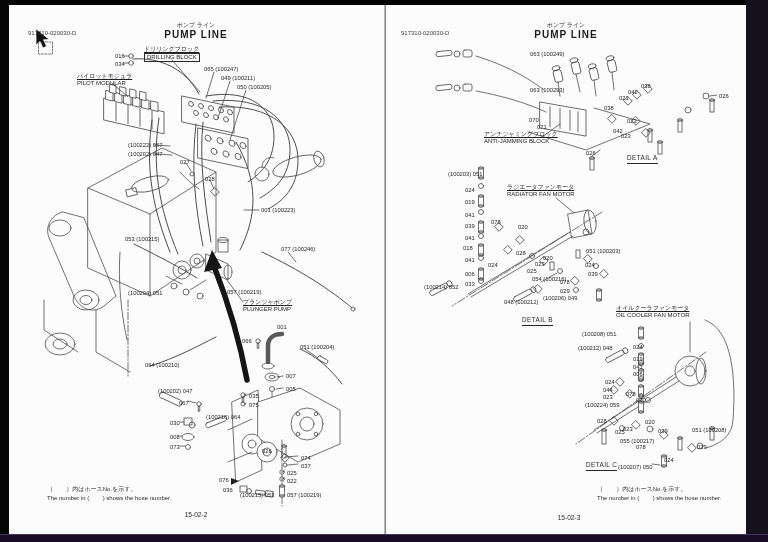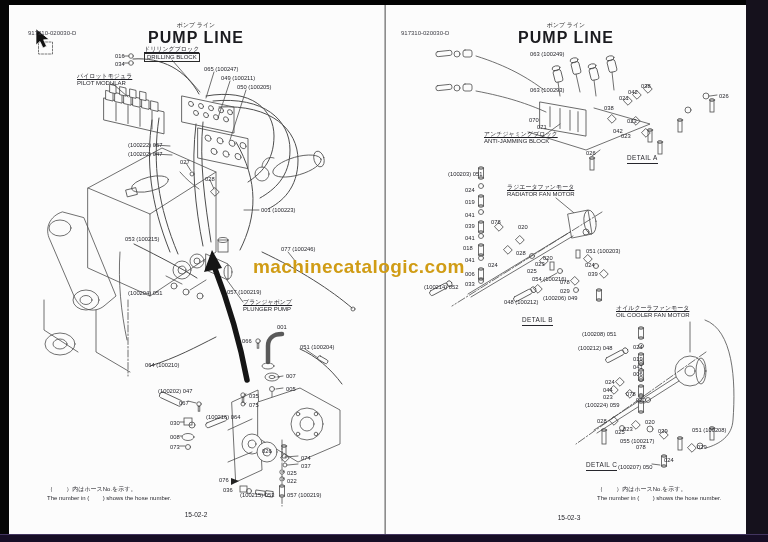--- a/index.html
+++ b/index.html
@@ -9,21 +9,21 @@
   #page-left{left:9px;width:375px;border-right:1px solid #b5b5b5;}
   #page-right{left:385px;width:361px;border-left:1px solid #8d8d8d;}
   #top-strip{position:absolute;left:0;top:0;width:768px;height:5px;background:#030303;}
   #left-strip{position:absolute;left:0;top:0;width:9px;height:542px;background:#060606;}
   #right-strip{position:absolute;left:746px;top:0;width:22px;height:542px;background:#15111c;}
   #bottom-bar{position:absolute;left:0;top:534px;width:768px;height:8px;background:#170e26;border-top:1px solid #43355f;}
   #art{position:absolute;left:0;top:0;}
   #overlay{position:absolute;left:0;top:0;width:768px;height:542px;}
   .doc{position:absolute;font-size:6px;color:#3c3c44;white-space:nowrap;}
   .tjp{position:absolute;transform:translateX(-50%);font-size:6px;color:#222;white-space:nowrap;}
-  .ten{position:absolute;transform:translateX(-50%);font-size:16px;font-weight:bold;letter-spacing:1px;color:#1b1b1f;white-space:nowrap;}
+  .ten{position:absolute;transform:translateX(-50%);font-size:10px;font-weight:bold;letter-spacing:1px;color:#1b1b1f;white-space:nowrap;}
   .pl{position:absolute;font-size:5.8px;line-height:1.05;color:#26262c;white-space:nowrap;}
   .pl.ul{font-size:6.4px;letter-spacing:.4px;border-bottom:.8px solid #26262c;padding-bottom:1px;}
   .comp{position:absolute;font-size:6px;line-height:1.2;color:#1f1f25;white-space:nowrap;}
   .comp .jp{text-decoration:underline;}
   .comp.boxed .jp{text-decoration:underline;}
   .comp.boxed .en{border:.8px solid #2a2a2a;padding:0 2px;display:inline-block;}
   .foot{position:absolute;font-size:6px;line-height:1.55;color:#2a2a30;white-space:pre;}
   .pgnum{position:absolute;transform:translateX(-50%);font-size:6.6px;color:#26262c;white-space:nowrap;}
   #watermark{position:absolute;left:253px;top:256px;font-size:19px;font-weight:bold;
              color:#d09c15;letter-spacing:.4px;white-space:nowrap;}
@@ -369,21 +369,20 @@
     <div class="ten" style="left:196px;top:29px">PUMP LINE</div>
     <div class="foot" style="left:47px;top:485px"><span>（        ）内はホースNo.を示す。</span><br><span>The number in (        ) shows the hose number.</span></div>
     <div class="pgnum" style="left:196px;top:511px">15-02-2</div>
 
     <div class="doc" style="left:401px;top:30px">917310-020030-D</div>
     <div class="tjp" style="left:566px;top:21px">ポンプ ライン</div>
     <div class="ten" style="left:566px;top:29px">PUMP LINE</div>
     <div class="foot" style="left:597px;top:485px"><span>（        ）内はホースNo.を示す。</span><br><span>The number in (        ) shows the hose number.</span></div>
     <div class="pgnum" style="left:569px;top:514px">15-02-3</div>
 
-    <div id="watermark">machinecatalogic.com</div>
 
     <div id="labels-layer">
         <div class="pl" style="left: 115px; top: 53px;">016</div>
         <div class="pl" style="left: 115px; top: 61px;">034</div>
         <div class="pl" style="left: 204px; top: 66px;">065 (100247)</div>
         <div class="pl" style="left: 221px; top: 75px;">049 (100211)</div>
         <div class="pl" style="left: 237px; top: 84px;">050 (100205)</div>
         <div class="pl" style="left: 128px; top: 142px;">(100222) 057</div>
         <div class="pl" style="left: 128px; top: 151px;">(100202) 047</div>
         <div class="pl" style="left: 180px; top: 159px;">027</div>

